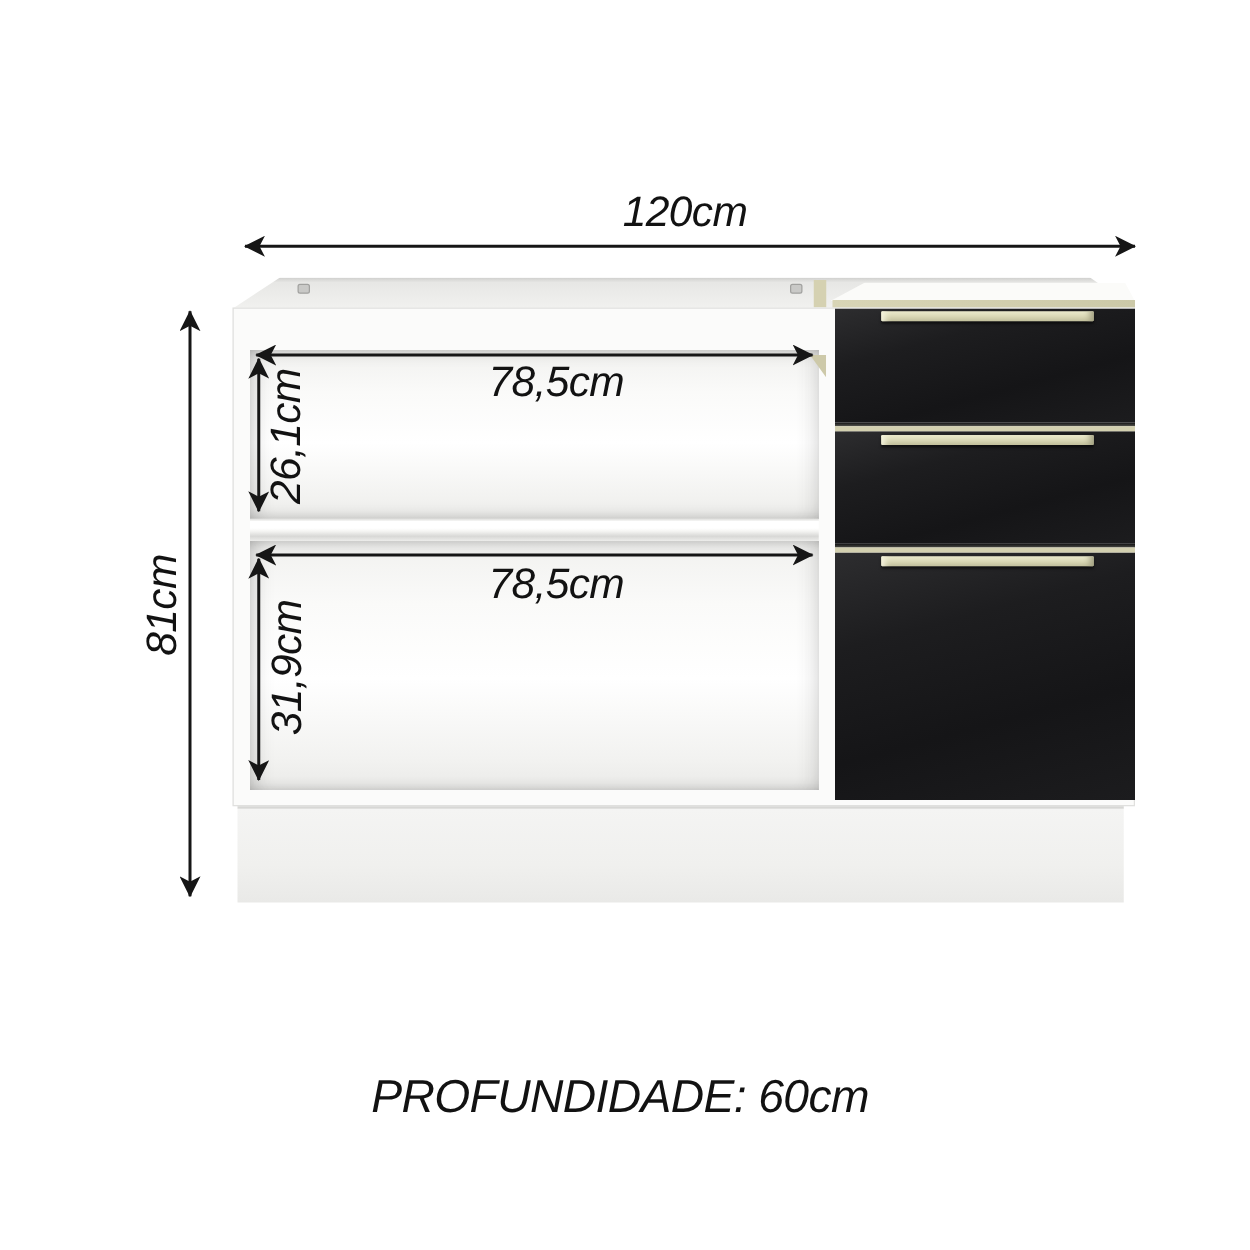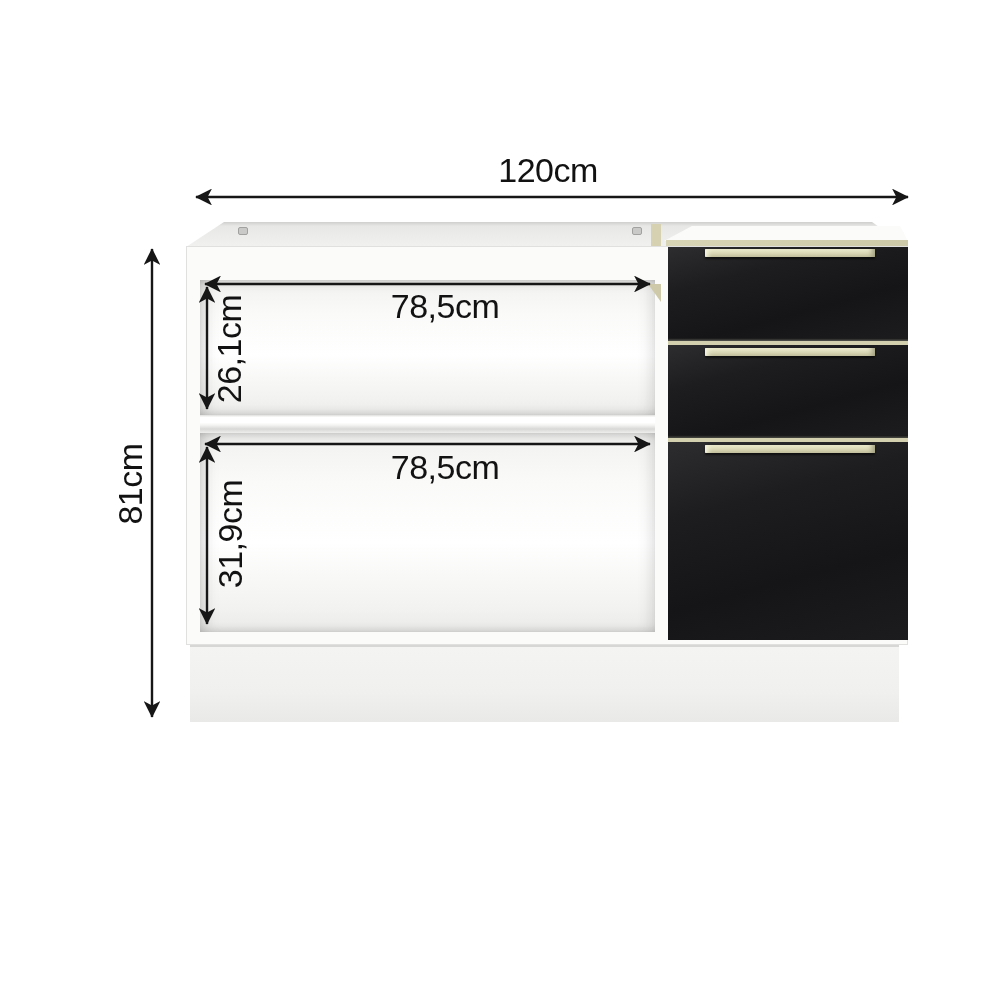--- a/index.html
+++ b/index.html
@@ -1,18 +1,18 @@
 <!DOCTYPE html>
 <html><head>
 <meta charset="utf-8">
 <style>
   html,body{margin:0;padding:0;background:#ffffff;}
   .stage{
     position:relative;width:1000px;height:1000px;background:#ffffff;overflow:hidden;
-    font-family:"Liberation Sans","DejaVu Sans",sans-serif;color:#141414;
+    font-family:"Liberation Sans","DejaVu Sans",sans-serif;color:#141414;font-style:italic;
   }
   .abs{position:absolute;}
   
   .lbl{
     position:absolute;white-space:nowrap;color:#121212;
     font-size:34px;letter-spacing:-0.5px;line-height:1;
     transform:translate(-50%,-50%);
   }
   .lbl.rot{transform:translate(-50%,-50%) rotate(-90deg);}
   .lbl.depth{font-size:37px;}
@@ -134,14 +134,15 @@
       <line x1="207" y1="447" x2="207" y2="624" marker-start="url(#as)" marker-end="url(#ae)"></line>
     </g>
   </svg>
 
   <div class="lbl" style="left:548px;top:170px;">120cm</div>
   <div class="lbl rot" style="left:130px;top:484px;">81cm</div>
   <div class="lbl" style="left:445px;top:306px;">78,5cm</div>
   <div class="lbl rot" style="left:229px;top:349px;">26,1cm</div>
   <div class="lbl" style="left:445px;top:467px;">78,5cm</div>
   <div class="lbl rot" style="left:230px;top:534px;">31,9cm</div>
+  <div class="lbl depth" style="left:496px;top:877px;">PROFUNDIDADE: 60cm</div>
 
 </div>
 
 </body></html>

